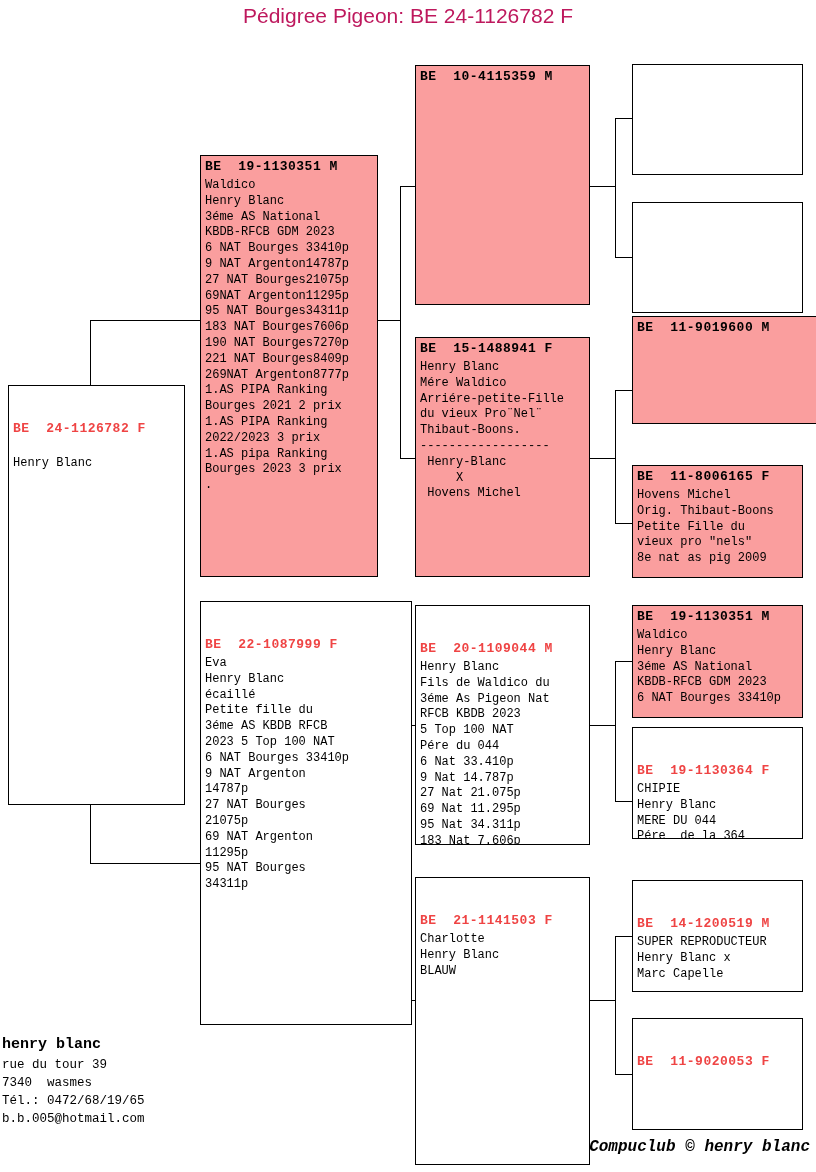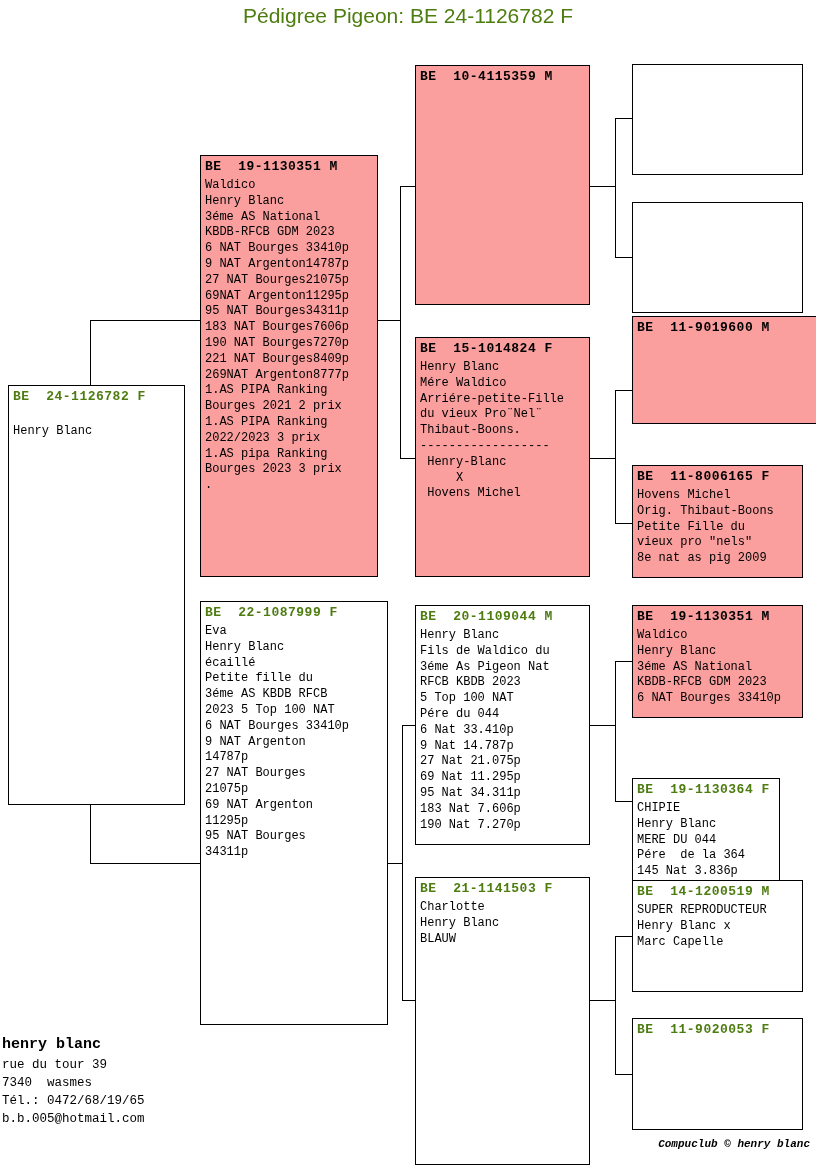--- a/index.html
+++ b/index.html
@@ -2,44 +2,44 @@
 <html><head>
 <meta charset="utf-8">
 <style>
   html,body{margin:0;padding:0;}
   body{
     width:816px;height:1172px;position:relative;background:#ffffff;
     font-family:"Liberation Mono",monospace;color:#000;
   }
   .title{
     position:absolute;left:0;top:4px;width:100%;text-align:center;
-    font-family:"Liberation Sans",sans-serif;font-size:21px;color:#4d7c0f;
+    font-family:"Liberation Sans",sans-serif;font-size:21px;color:#be185d;
   }
   .box{
     position:absolute;border:1px solid #000;background:#fff;z-index:2;
     box-sizing:border-box;overflow:hidden;
   }
   .box.pink{background:#fa9e9e;}
   .hdr{
     font-weight:bold;font-size:13px;line-height:16px;
     padding:3px 12px 1px 4px;white-space:pre;letter-spacing:0.5px;
   }
-  .hdr.red{color:#4d7c0f;}
+  .hdr.red{color:#ef4444;margin-top:32px;}
   .hdr.blk{color:#000;}
   .bd{
     font-size:12px;line-height:15.8px;padding:2px 4px;white-space:pre;
   }
   .ln{position:absolute;background:#000;z-index:1;}
   .ln.h{height:1px;}
   .ln.v{width:1px;}
   .owner{position:absolute;left:2px;top:1034px;}
   .owner .nm{font-weight:bold;font-size:15px;line-height:22px;}
   .owner .ad{font-size:12.5px;line-height:18px;white-space:pre;}
   .footer{
-    position:absolute;right:6px;top:1138px;font-size:11px;
+    position:absolute;right:6px;top:1138px;font-size:16px;
     font-style:italic;font-weight:bold;white-space:pre;
   }
 </style>
 </head>
 <body>
 
 <div class="title">Pédigree Pigeon: BE  24-1126782 F</div>
 
 <div class="ln v" style="left:90px;top:320px;height:543px"></div>
 <div class="ln h" style="left:90px;top:320px;width:110px"></div>
@@ -96,21 +96,21 @@
 221 NAT Bourges8409p
 269NAT Argenton8777p
 1.AS PIPA Ranking
 Bourges 2021 2 prix
 1.AS PIPA Ranking
 2022/2023 3 prix
 1.AS pipa Ranking
 Bourges 2023 3 prix
 .</div>
 </div>
-<div class="box" style="left:200px;top:601px;width:188px;height:424px">
+<div class="box" style="left:200px;top:601px;width:212px;height:424px">
   <div class="hdr red">BE  22-1087999 F</div>
   <div class="bd">Eva
 Henry Blanc
 écaillé
 Petite fille du
 3éme AS KBDB RFCB
 2023 5 Top 100 NAT
 6 NAT Bourges 33410p
 9 NAT Argenton
 14787p
@@ -119,21 +119,21 @@
 69 NAT Argenton
 11295p
 95 NAT Bourges
 34311p</div>
 </div>
 
 <div class="box pink" style="left:415px;top:65px;width:175px;height:240px">
   <div class="hdr blk">BE  10-4115359 M</div>
 </div>
 <div class="box pink" style="left:415px;top:337px;width:175px;height:240px">
-  <div class="hdr blk">BE  15-1014824 F</div>
+  <div class="hdr blk">BE  15-1488941 F</div>
   <div class="bd">Henry Blanc
 Mére Waldico
 Arriére-petite-Fille
 du vieux Pro¨Nel¨
 Thibaut-Boons.
 ------------------
  Henry-Blanc
      X
  Hovens Michel</div>
 </div>
@@ -180,21 +180,21 @@
 8e nat as pig 2009</div>
 </div>
 <div class="box pink" style="left:632px;top:605px;width:171px;height:113px">
   <div class="hdr blk">BE  19-1130351 M</div>
   <div class="bd">Waldico
 Henry Blanc
 3éme AS National
 KBDB-RFCB GDM 2023
 6 NAT Bourges 33410p</div>
 </div>
-<div class="box" style="left:632px;top:778px;width:148px;height:112px">
+<div class="box" style="left:632px;top:727px;width:171px;height:112px">
   <div class="hdr red">BE  19-1130364 F</div>
   <div class="bd">CHIPIE
 Henry Blanc
 MERE DU 044
 Pére  de la 364
 145 Nat 3.836p</div>
 </div>
 <div class="box" style="left:632px;top:880px;width:171px;height:112px">
   <div class="hdr red">BE  14-1200519 M</div>
   <div class="bd">SUPER REPRODUCTEUR

